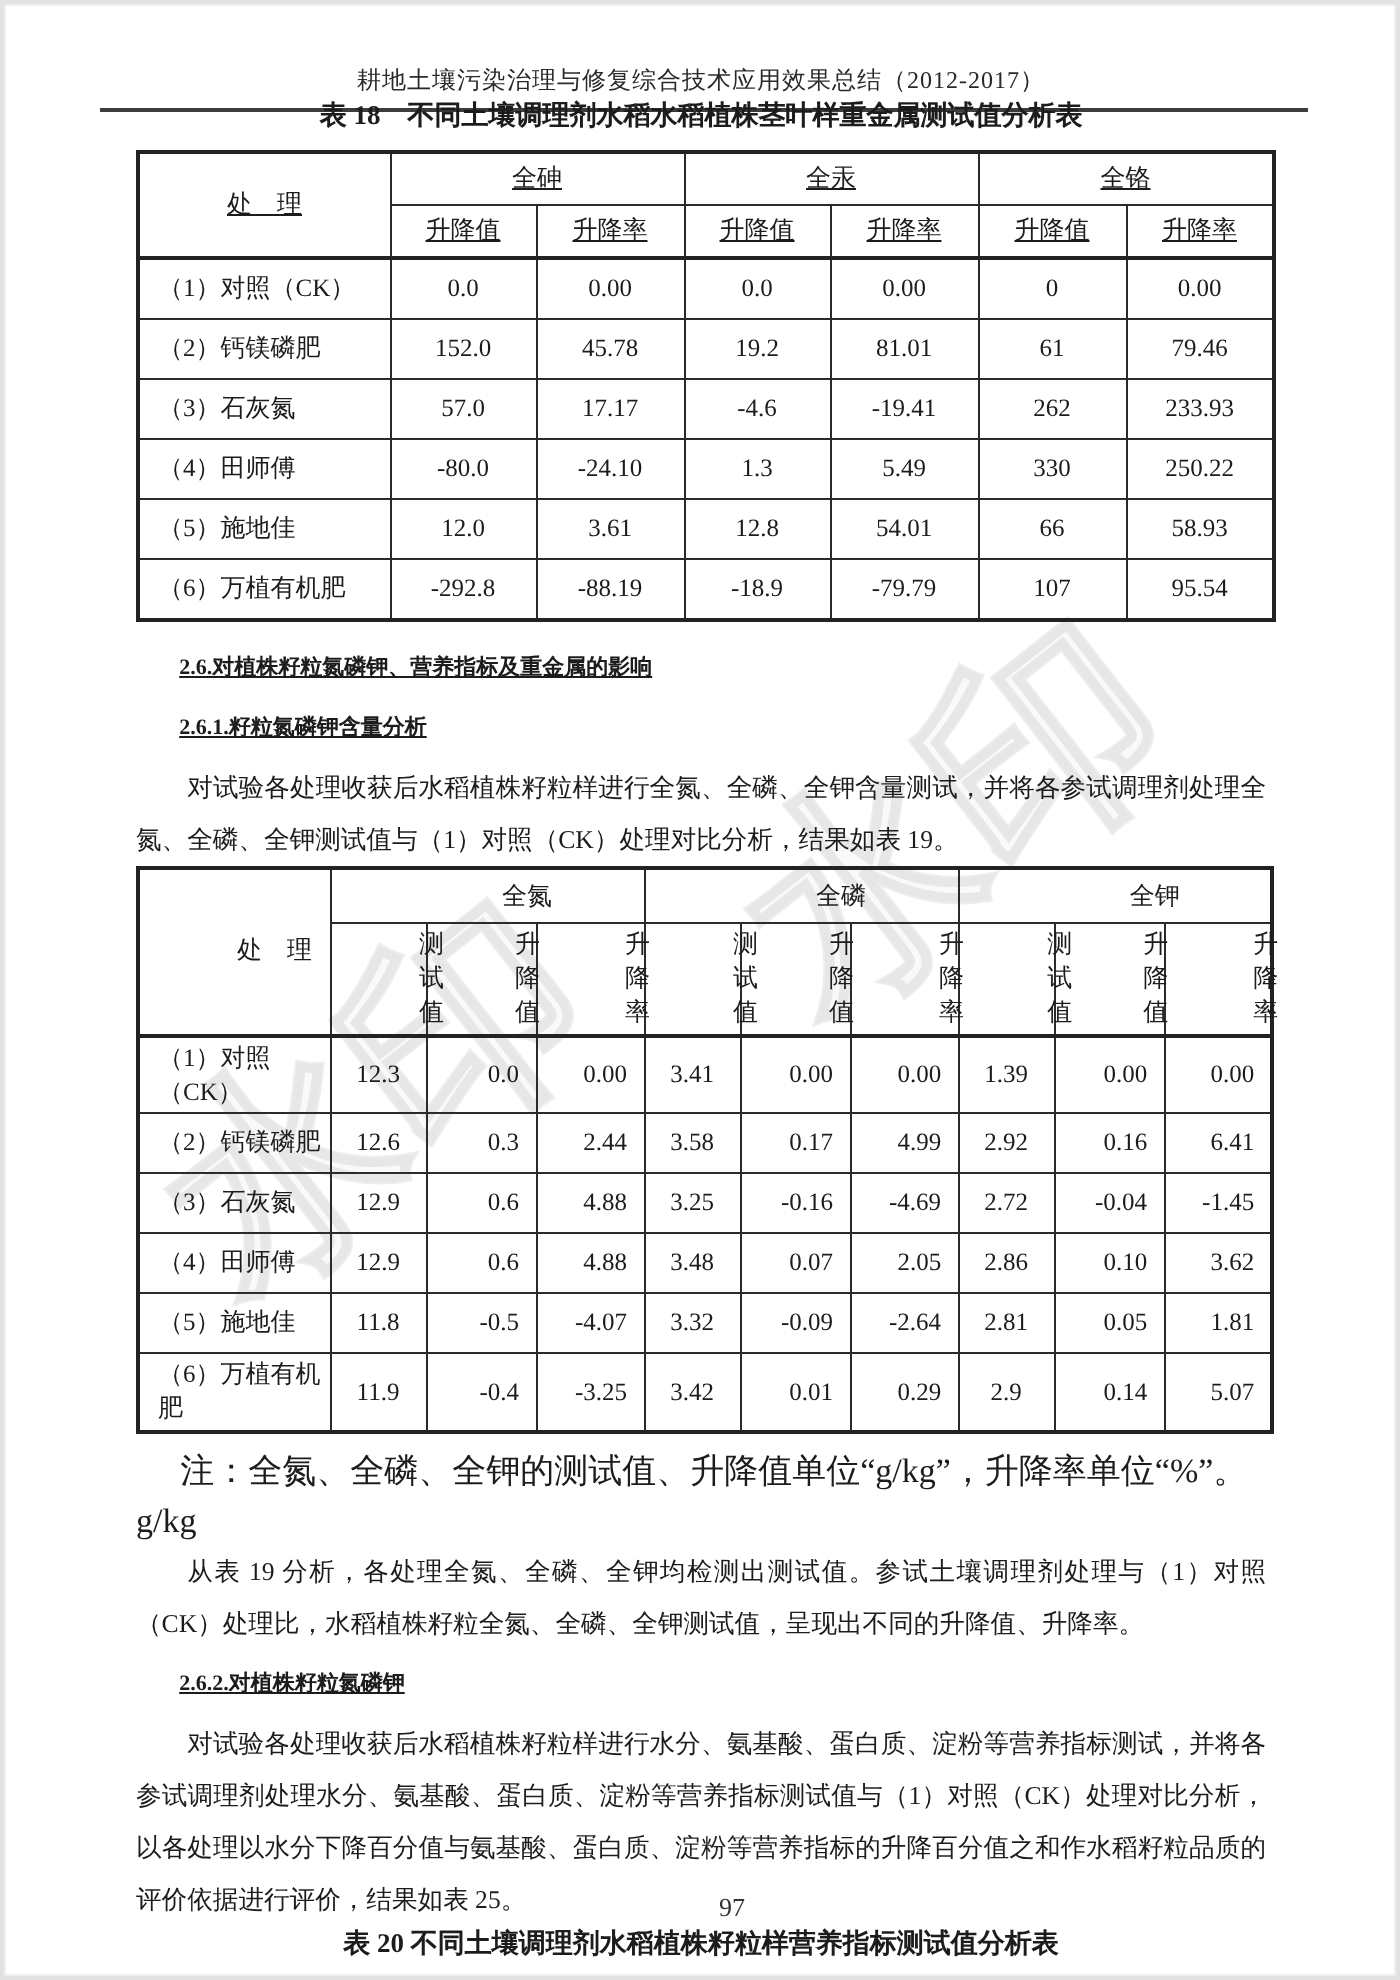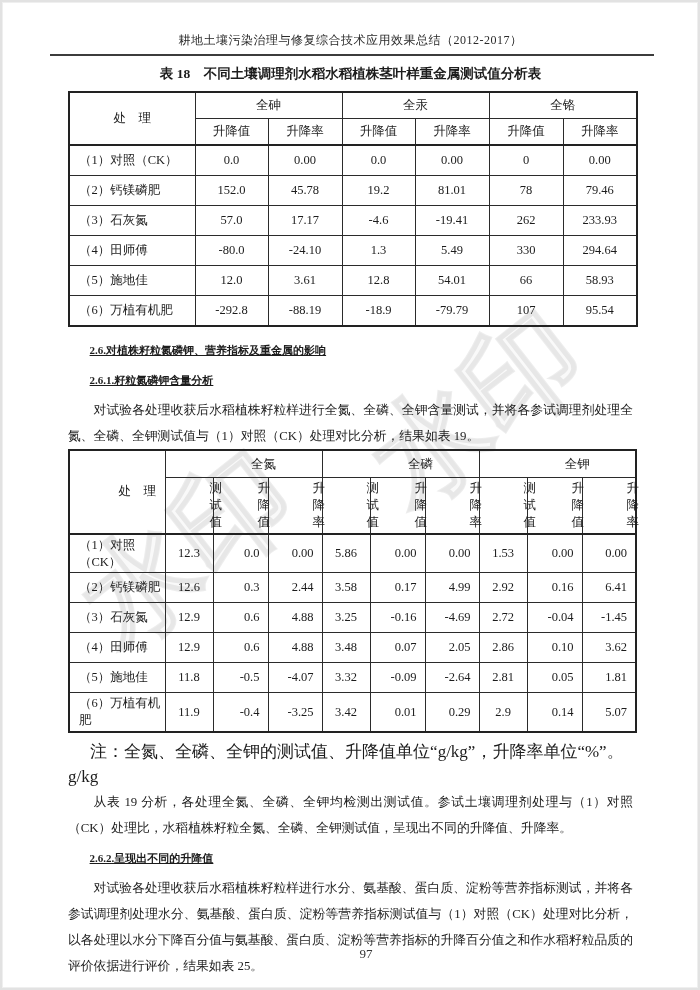--- a/index.html
+++ b/index.html
@@ -2,29 +2,29 @@
 <html><head>
 <meta charset="utf-8">
 <style>
   html,body{margin:0;padding:0;}
   body{width:700px;height:990px;background:#f2f2f2;font-family:"Liberation Serif","DejaVu Serif",serif;}
   .page{position:relative;width:700px;height:990px;box-sizing:border-box;background:#ffffff;
         border:2px solid #e2e2e2;box-shadow:inset 0 0 0 1px #efefef;overflow:hidden;color:#1c1c1c;}
   .content{position:relative;padding:30px 65px 0 66px;}
   .doc-header{text-align:center;font-size:12px;letter-spacing:.5px;color:#2a2a2a;}
   .header-rule{position:absolute;left:48px;right:44px;top:52px;border-top:2px solid #3c3c3c;}
-  .tbl-title{text-align:center;font-size:13.5px;font-weight:700;margin:16px 0 8px;}
+  .tbl-title{text-align:center;font-size:13.5px;font-weight:700;margin:0 0 8px;}
   table{border-collapse:collapse;width:568px;table-layout:fixed;}
   th,td{border:1px solid #2b2b2b;font-size:12.5px;font-weight:normal;padding:2px 4px;
         text-align:center;color:#1c1c1c;line-height:1.35;}
   table{border:2px solid #222;}
   thead{border-bottom:2px solid #222;}
   td.lbl{text-align:left;padding-left:9px;}
   td.r{text-align:right;padding-right:8px;}
-  .t18 th{height:21px;}
+  .t18 th{height:21px;text-decoration:underline;}
   .t18 td{height:25px;}
   .t19 th{height:22px;padding-left:44px;}
   .t19 td{height:25px;}
   .para{font-size:12.8px;line-height:26px;text-align:justify;margin:0;text-indent:2em;}
   .sect{font-size:11px;font-weight:700;line-height:26px;margin:4px;text-indent:1.6em;text-decoration:underline;}
   .note{font-size:17px;line-height:25px;margin:6px 0 0;text-indent:1.3em;}
   .spacer-s{height:6px;}
   .page-number{position:absolute;bottom:26px;left:16px;width:100%;text-align:center;
                font-size:13px;color:#333;}
   .watermark{position:absolute;font-size:115px;font-weight:700;color:rgba(130,130,130,0.05);
@@ -81,40 +81,40 @@
           <td>0.00</td>
           <td>0</td>
           <td>0.00</td>
         </tr>
         <tr>
           <td class="lbl">（2）钙镁磷肥</td>
           <td>152.0</td>
           <td>45.78</td>
           <td>19.2</td>
           <td>81.01</td>
-          <td>78</td>
+          <td>61</td>
           <td>79.46</td>
         </tr>
         <tr>
           <td class="lbl">（3）石灰氮</td>
           <td>57.0</td>
           <td>17.17</td>
           <td>-4.6</td>
           <td>-19.41</td>
           <td>262</td>
           <td>233.93</td>
         </tr>
         <tr>
           <td class="lbl">（4）田师傅</td>
           <td>-80.0</td>
           <td>-24.10</td>
           <td>1.3</td>
           <td>5.49</td>
           <td>330</td>
-          <td>294.64</td>
+          <td>250.22</td>
         </tr>
         <tr>
           <td class="lbl">（5）施地佳</td>
           <td>12.0</td>
           <td>3.61</td>
           <td>12.8</td>
           <td>54.01</td>
           <td>66</td>
           <td>58.93</td>
         </tr>
@@ -167,24 +167,24 @@
           <th>升降值</th>
           <th>升降率</th>
         </tr>
       </thead>
       <tbody>
         <tr>
           <td class="lbl">（1）对照（CK）</td>
           <td>12.3</td>
           <td class="r">0.0</td>
           <td class="r">0.00</td>
-          <td>5.86</td>
-          <td class="r">0.00</td>
-          <td class="r">0.00</td>
-          <td>1.53</td>
+          <td>3.41</td>
+          <td class="r">0.00</td>
+          <td class="r">0.00</td>
+          <td>1.39</td>
           <td class="r">0.00</td>
           <td class="r">0.00</td>
         </tr>
         <tr>
           <td class="lbl">（2）钙镁磷肥</td>
           <td>12.6</td>
           <td class="r">0.3</td>
           <td class="r">2.44</td>
           <td>3.58</td>
           <td class="r">0.17</td>
@@ -239,21 +239,21 @@
           <td class="r">0.29</td>
           <td>2.9</td>
           <td class="r">0.14</td>
           <td class="r">5.07</td>
         </tr>
       </tbody>
     </table>
 
     <p class="note">注：全氮、全磷、全钾的测试值、升降值单位“g/kg”，升降率单位“%”。g/kg</p>
     <p class="para">从表 19 分析，各处理全氮、全磷、全钾均检测出测试值。参试土壤调理剂处理与（1）对照（CK）处理比，水稻植株籽粒全氮、全磷、全钾测试值，呈现出不同的升降值、升降率。</p>
-    <p class="sect">2.6.2.呈现出不同的升降值</p>
+    <p class="sect">2.6.2.对植株籽粒氮磷钾</p>
     <p class="para">对试验各处理收获后水稻植株籽粒样进行水分、氨基酸、蛋白质、淀粉等营养指标测试，并将各参试调理剂处理水分、氨基酸、蛋白质、淀粉等营养指标测试值与（1）对照（CK）处理对比分析，以各处理以水分下降百分值与氨基酸、蛋白质、淀粉等营养指标的升降百分值之和作水稻籽粒品质的评价依据进行评价，结果如表 25。</p>
 
     <div class="tbl-title">表 20 不同土壤调理剂水稻植株籽粒样营养指标测试值分析表</div>
 
     <table class="t20">
       
       
       
     </table>
   </div>

